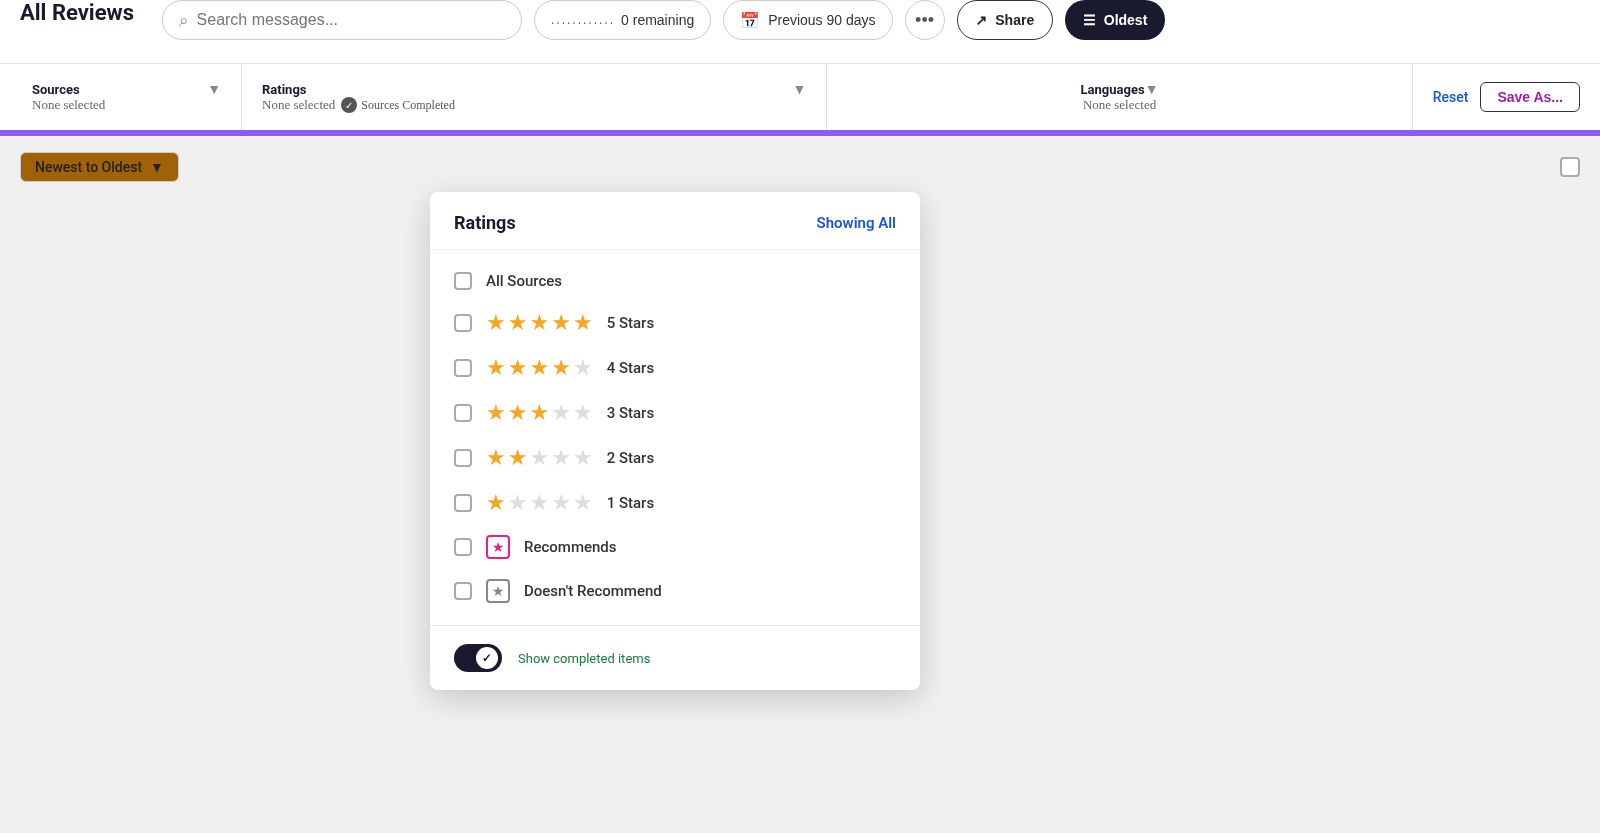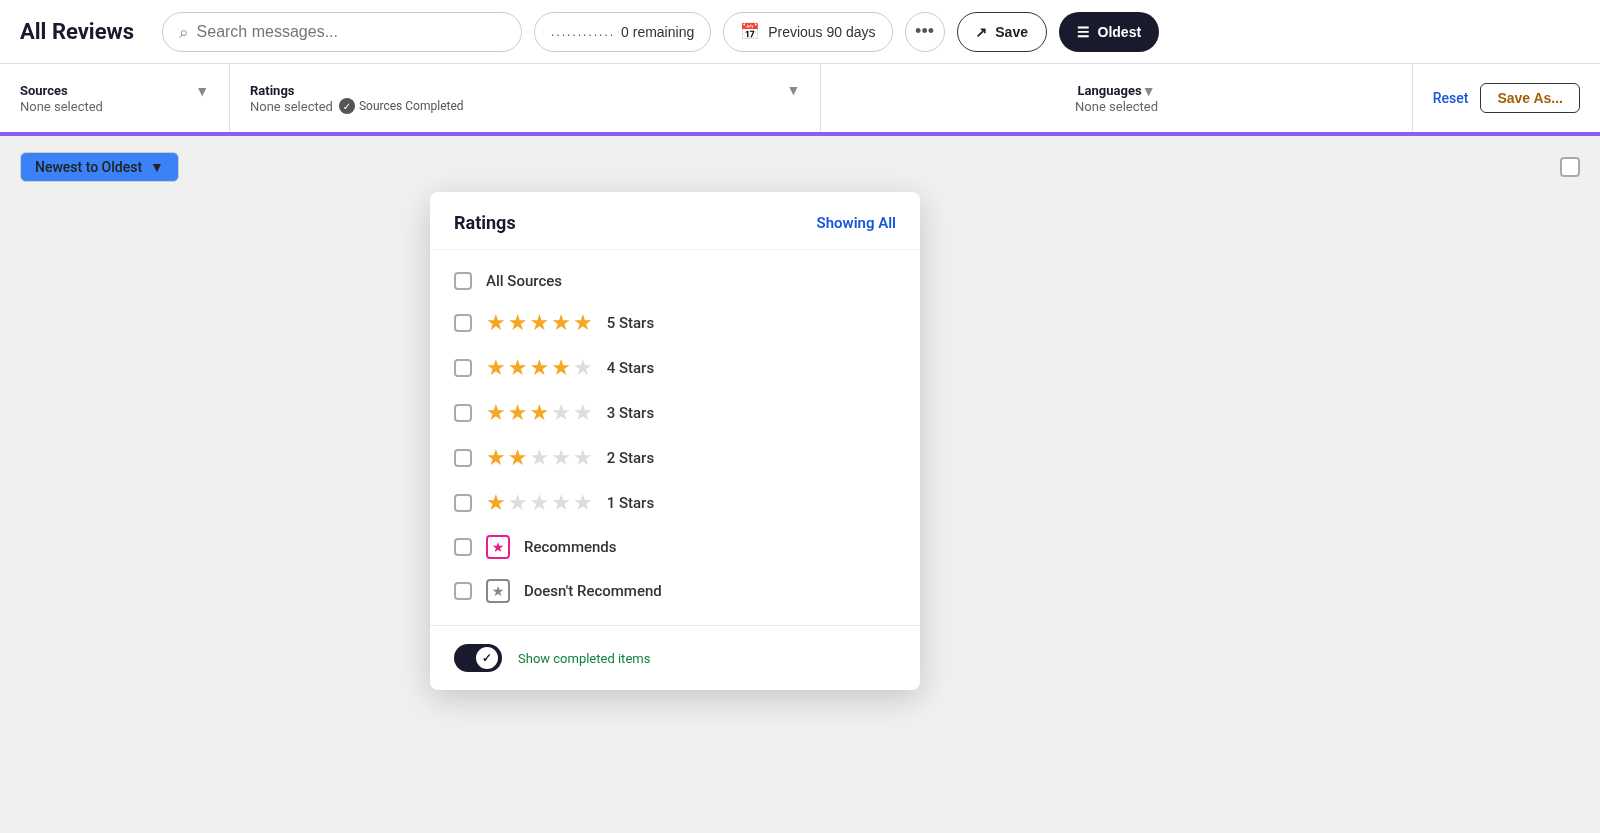--- a/index.html
+++ b/index.html
@@ -7,21 +7,21 @@
       font-family: -apple-system, BlinkMacSystemFont, 'Segoe UI', Roboto, sans-serif;
       background: #f0f0f0;
       width: 1600px;
       min-height: 833px;
       overflow: hidden;
     }
 
     
     .header {
       display: flex;
-      align-items: center;
+      align-items: flex-start;
       background: #fff;
       padding: 0 20px;
       height: 64px;
       border-bottom: 1px solid #e0e0e0;
       gap: 12px;
     }
     .header-title {
       font-size: 22px;
       font-weight: 700;
       color: #1a1a2e;
@@ -125,22 +125,23 @@
       color: #fff;
       cursor: pointer;
       gap: 8px;
     }
 
     
     .filter-bar {
       display: flex;
       align-items: stretch;
       background: #fff;
-      border-bottom: 4px solid #8b5cf6;
+      border-bottom: 6px solid #8b5cf6;
       height: 72px;
+      padding-left: 12px;
     }
     .filter-section {
       display: flex;
       flex-direction: column;
       justify-content: center;
       padding: 8px 20px;
       border-right: 1px solid #e0e0e0;
       min-width: 200px;
       cursor: pointer;
     }
@@ -151,20 +152,21 @@
       font-size: 13px;
       font-weight: 700;
       color: #1a1a2e;
     }
     .filter-value {
       font-size: 13px;
       color: #666;
       display: flex;
       align-items: center;
       gap: 6px;
+      font-family: Liberation Serif, serif;
     }
     .filter-chevron {
       margin-left: auto;
       color: #888;
       font-size: 14px;
     }
     .filter-section-row {
       display: flex;
       align-items: center;
       justify-content: space-between;
@@ -202,21 +204,21 @@
       cursor: pointer;
       font-weight: 500;
     }
     .save-as-btn {
       border: 1.5px solid #333;
       border-radius: 6px;
       padding: 6px 16px;
       background: #fff;
       font-size: 14px;
       font-weight: 600;
-      color: #a16207;
+      color: #a21caf;
       cursor: pointer;
     }
 
     
     .content {
       display: flex;
       height: calc(833px - 64px - 72px);
       background: #f0f0f0;
       position: relative;
     }
@@ -231,21 +233,21 @@
       align-items: center;
       padding: 16px 20px;
       gap: 12px;
     }
     .sort-dropdown {
       display: flex;
       align-items: center;
       border: 1.5px solid #ccc;
       border-radius: 6px;
       padding: 6px 14px;
-      background: #3b82f6;
+      background: #a16207;
       font-size: 14px;
       font-weight: 500;
       color: #222;
       cursor: pointer;
       gap: 8px;
     }
     .checkbox-right {
       margin-left: auto;
       width: 20px;
       height: 20px;
@@ -417,21 +419,21 @@
     <span class="cal-icon">📅</span>
     <span>Previous 90 days</span>
   </button>
 
   <button class="more-btn">
     <span>•••</span>
   </button>
 
   <button class="share-btn">
     <span>↗</span>
-    <span>Save</span>
+    <span>Share</span>
   </button>
 
   <button class="filters-btn">
     <span>☰</span>
     <span>Oldest</span>
   </button>
 </div>
 
 <div class="filter-bar">
   <div class="filter-section" style="min-width:230px;">

